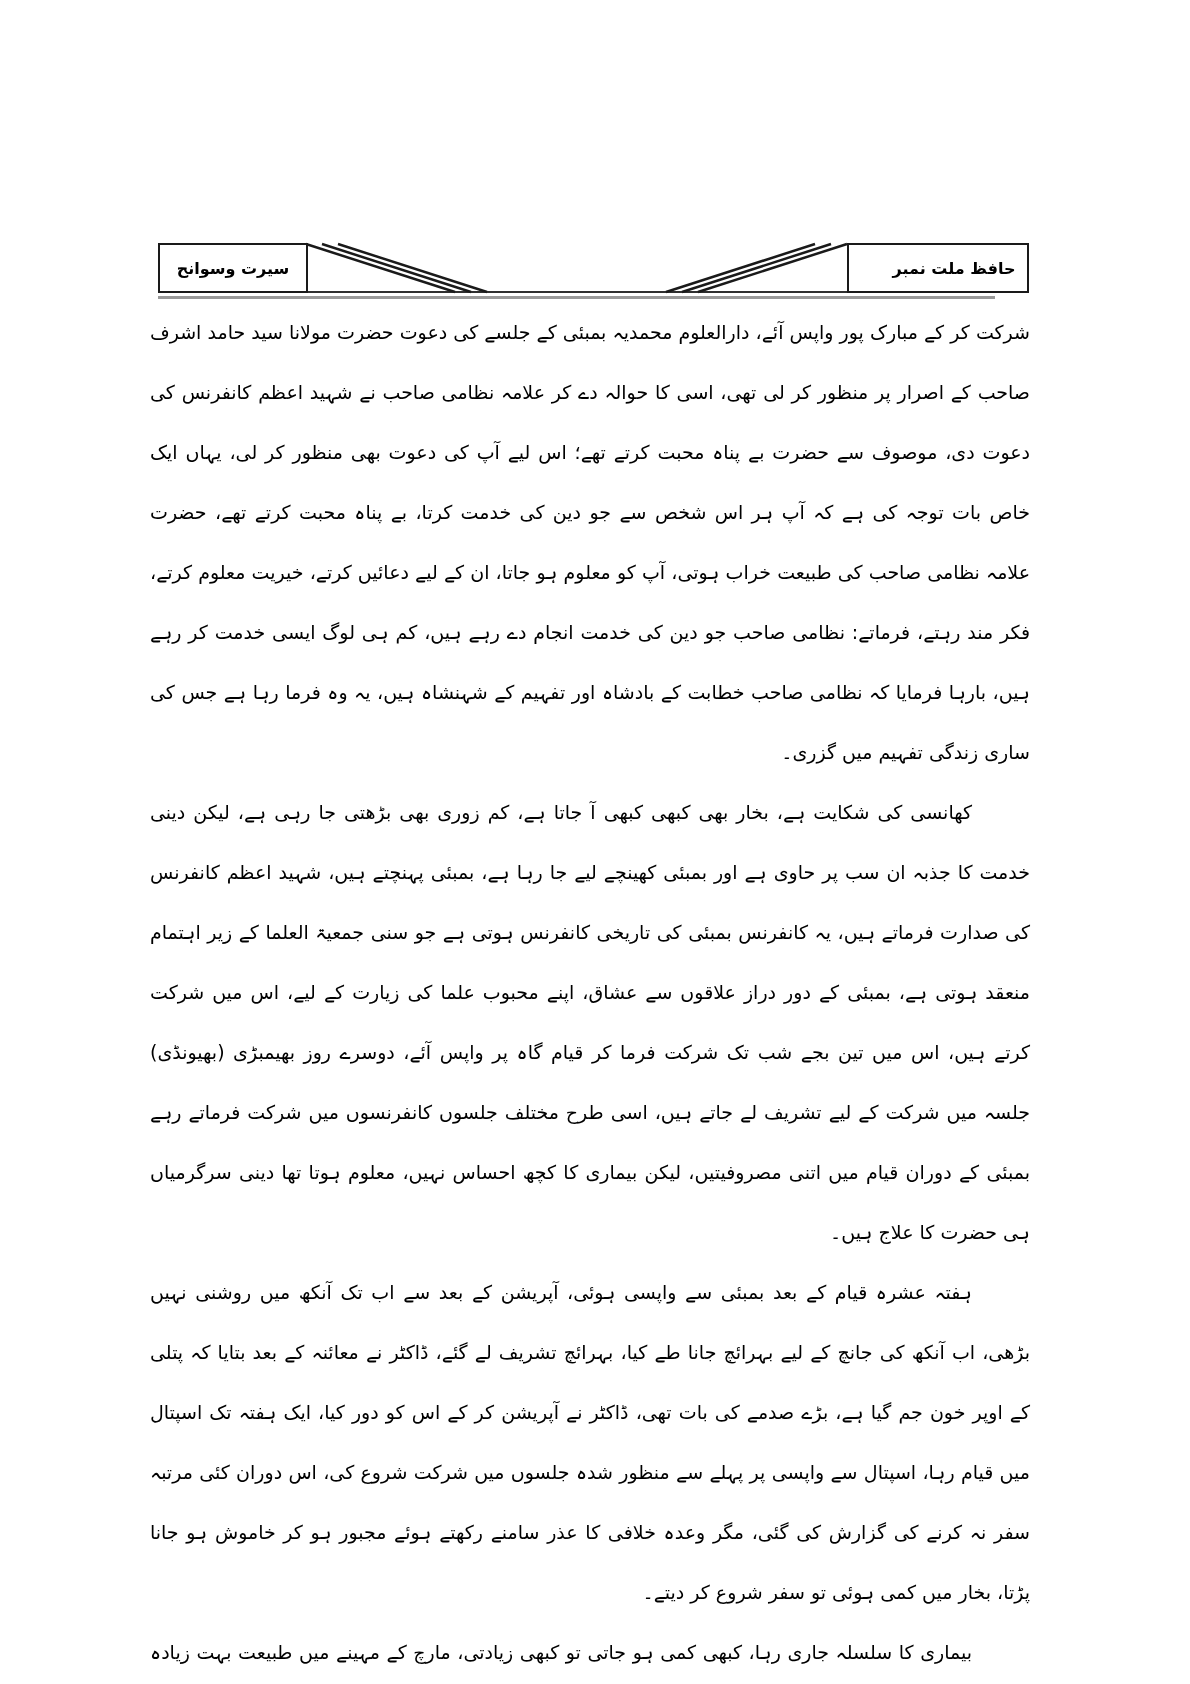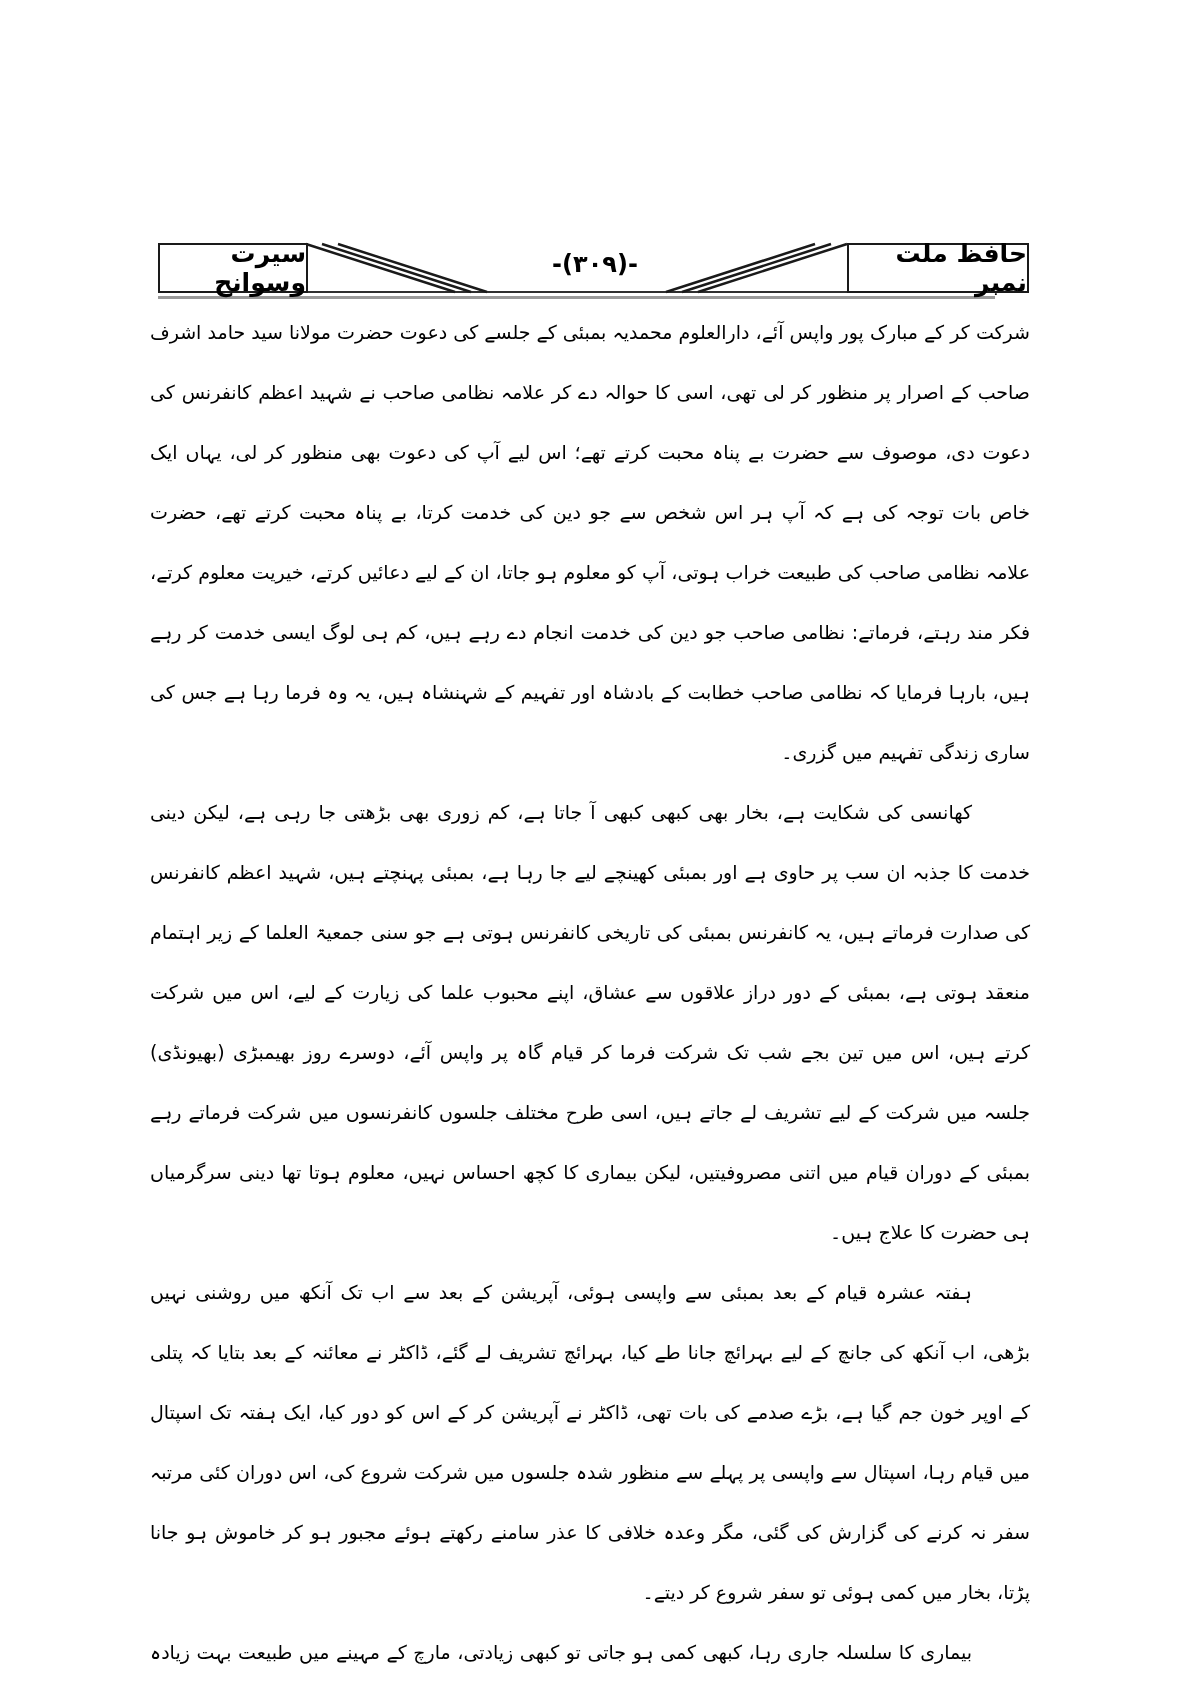--- a/index.html
+++ b/index.html
@@ -12,21 +12,21 @@
     font-family:"DejaVu Sans",sans-serif;
     color:#000;
   }
   
   .hdr-box{
     position:absolute;
     top:243px;height:46px;
     border:2px solid #1a1a1a;
     background:#fff;
     display:flex;align-items:center;justify-content:center;
-    font-size:25px;font-weight:bold;
+    font-size:16px;font-weight:bold;
     direction:rtl;
     z-index:2;
   }
   .hdr-box.left{left:158px;width:146px;}
   .hdr-box.right{left:847px;width:146px;padding-left:32px;}
   .hdr-hatch{position:absolute;top:0;left:0;z-index:1;}
   .page-number{
     position:absolute;
     top:250px;left:0;width:100%;
     text-align:center;
@@ -69,21 +69,20 @@
     <line x1="831" y1="244" x2="682" y2="292" stroke="#1a1a1a" stroke-width="2.5"></line>
     <line x1="815" y1="244" x2="666" y2="292" stroke="#1a1a1a" stroke-width="2.5"></line>
   </svg>
 
   <div class="hdr-rule"></div>
 
   <div class="hdr-box left">
     <span>سیرت وسوانح</span>
   </div>
 
-  <div class="page-number">-(۳۰۹)-</div>
 
   <div class="hdr-box right">
     <span>حافظ ملت نمبر</span>
   </div>
 
   <div class="body-text">
     <p>شرکت کر کے مبارک پور واپس آئے، دارالعلوم محمدیہ بمبئی کے جلسے کی دعوت حضرت مولانا سید حامد اشرف صاحب کے اصرار پر منظور کر لی تھی، اسی کا حوالہ دے کر علامہ نظامی صاحب نے شہید اعظم کانفرنس کی دعوت دی، موصوف سے حضرت بے پناہ محبت کرتے تھے؛ اس لیے آپ کی دعوت بھی منظور کر لی، یہاں ایک خاص بات توجہ کی ہے کہ آپ ہر اس شخص سے جو دین کی خدمت کرتا، بے پناہ محبت کرتے تھے، حضرت علامہ نظامی صاحب کی طبیعت خراب ہوتی، آپ کو معلوم ہو جاتا، ان کے لیے دعائیں کرتے، خیریت معلوم کرتے، فکر مند رہتے، فرماتے: نظامی صاحب جو دین کی خدمت انجام دے رہے ہیں، کم ہی لوگ ایسی خدمت کر رہے ہیں، بارہا فرمایا کہ نظامی صاحب خطابت کے بادشاہ اور تفہیم کے شہنشاہ ہیں، یہ وہ فرما رہا ہے جس کی ساری زندگی تفہیم میں گزری۔</p>
     <p class="indent">کھانسی کی شکایت ہے، بخار بھی کبھی کبھی آ جاتا ہے، کم زوری بھی بڑھتی جا رہی ہے، لیکن دینی خدمت کا جذبہ ان سب پر حاوی ہے اور بمبئی کھینچے لیے جا رہا ہے، بمبئی پہنچتے ہیں، شہید اعظم کانفرنس کی صدارت فرماتے ہیں، یہ کانفرنس بمبئی کی تاریخی کانفرنس ہوتی ہے جو سنی جمعیۃ العلما کے زیر اہتمام منعقد ہوتی ہے، بمبئی کے دور دراز علاقوں سے عشاق، اپنے محبوب علما کی زیارت کے لیے، اس میں شرکت کرتے ہیں، اس میں تین بجے شب تک شرکت فرما کر قیام گاہ پر واپس آئے، دوسرے روز بھیمبڑی (بھیونڈی) جلسہ میں شرکت کے لیے تشریف لے جاتے ہیں، اسی طرح مختلف جلسوں کانفرنسوں میں شرکت فرماتے رہے بمبئی کے دوران قیام میں اتنی مصروفیتیں، لیکن بیماری کا کچھ احساس نہیں، معلوم ہوتا تھا دینی سرگرمیاں ہی حضرت کا علاج ہیں۔</p>
     <p class="indent">ہفتہ عشرہ قیام کے بعد بمبئی سے واپسی ہوئی، آپریشن کے بعد سے اب تک آنکھ میں روشنی نہیں بڑھی، اب آنکھ کی جانچ کے لیے بہرائچ جانا طے کیا، بہرائچ تشریف لے گئے، ڈاکٹر نے معائنہ کے بعد بتایا کہ پتلی کے اوپر خون جم گیا ہے، بڑے صدمے کی بات تھی، ڈاکٹر نے آپریشن کر کے اس کو دور کیا، ایک ہفتہ تک اسپتال میں قیام رہا، اسپتال سے واپسی پر پہلے سے منظور شدہ جلسوں میں شرکت شروع کی، اس دوران کئی مرتبہ سفر نہ کرنے کی گزارش کی گئی، مگر وعدہ خلافی کا عذر سامنے رکھتے ہوئے مجبور ہو کر خاموش ہو جانا پڑتا، بخار میں کمی ہوئی تو سفر شروع کر دیتے۔</p>
     <p class="indent">بیماری کا سلسلہ جاری رہا، کبھی کمی ہو جاتی تو کبھی زیادتی، مارچ کے مہینے میں طبیعت بہت زیادہ خراب ہو گئی، پروگرام منسوخ کر دیے، مبارک پور کی مصروفیت سے زیادہ بار پڑا، فرمانے لگے: مجھے آرام کی ضرورت ہے، یہاں سے کہیں اور چلو، آج وہ شخص یہ بات کہہ رہا ہے جس نے کبھی آرام کے بارے میں سوچا ہی نہیں، آرام اس کو اسی وقت ملتا تھا جب وہ دینی مصروفیات اور تبلیغی سرگرمیوں میں رہتا۔</p>

